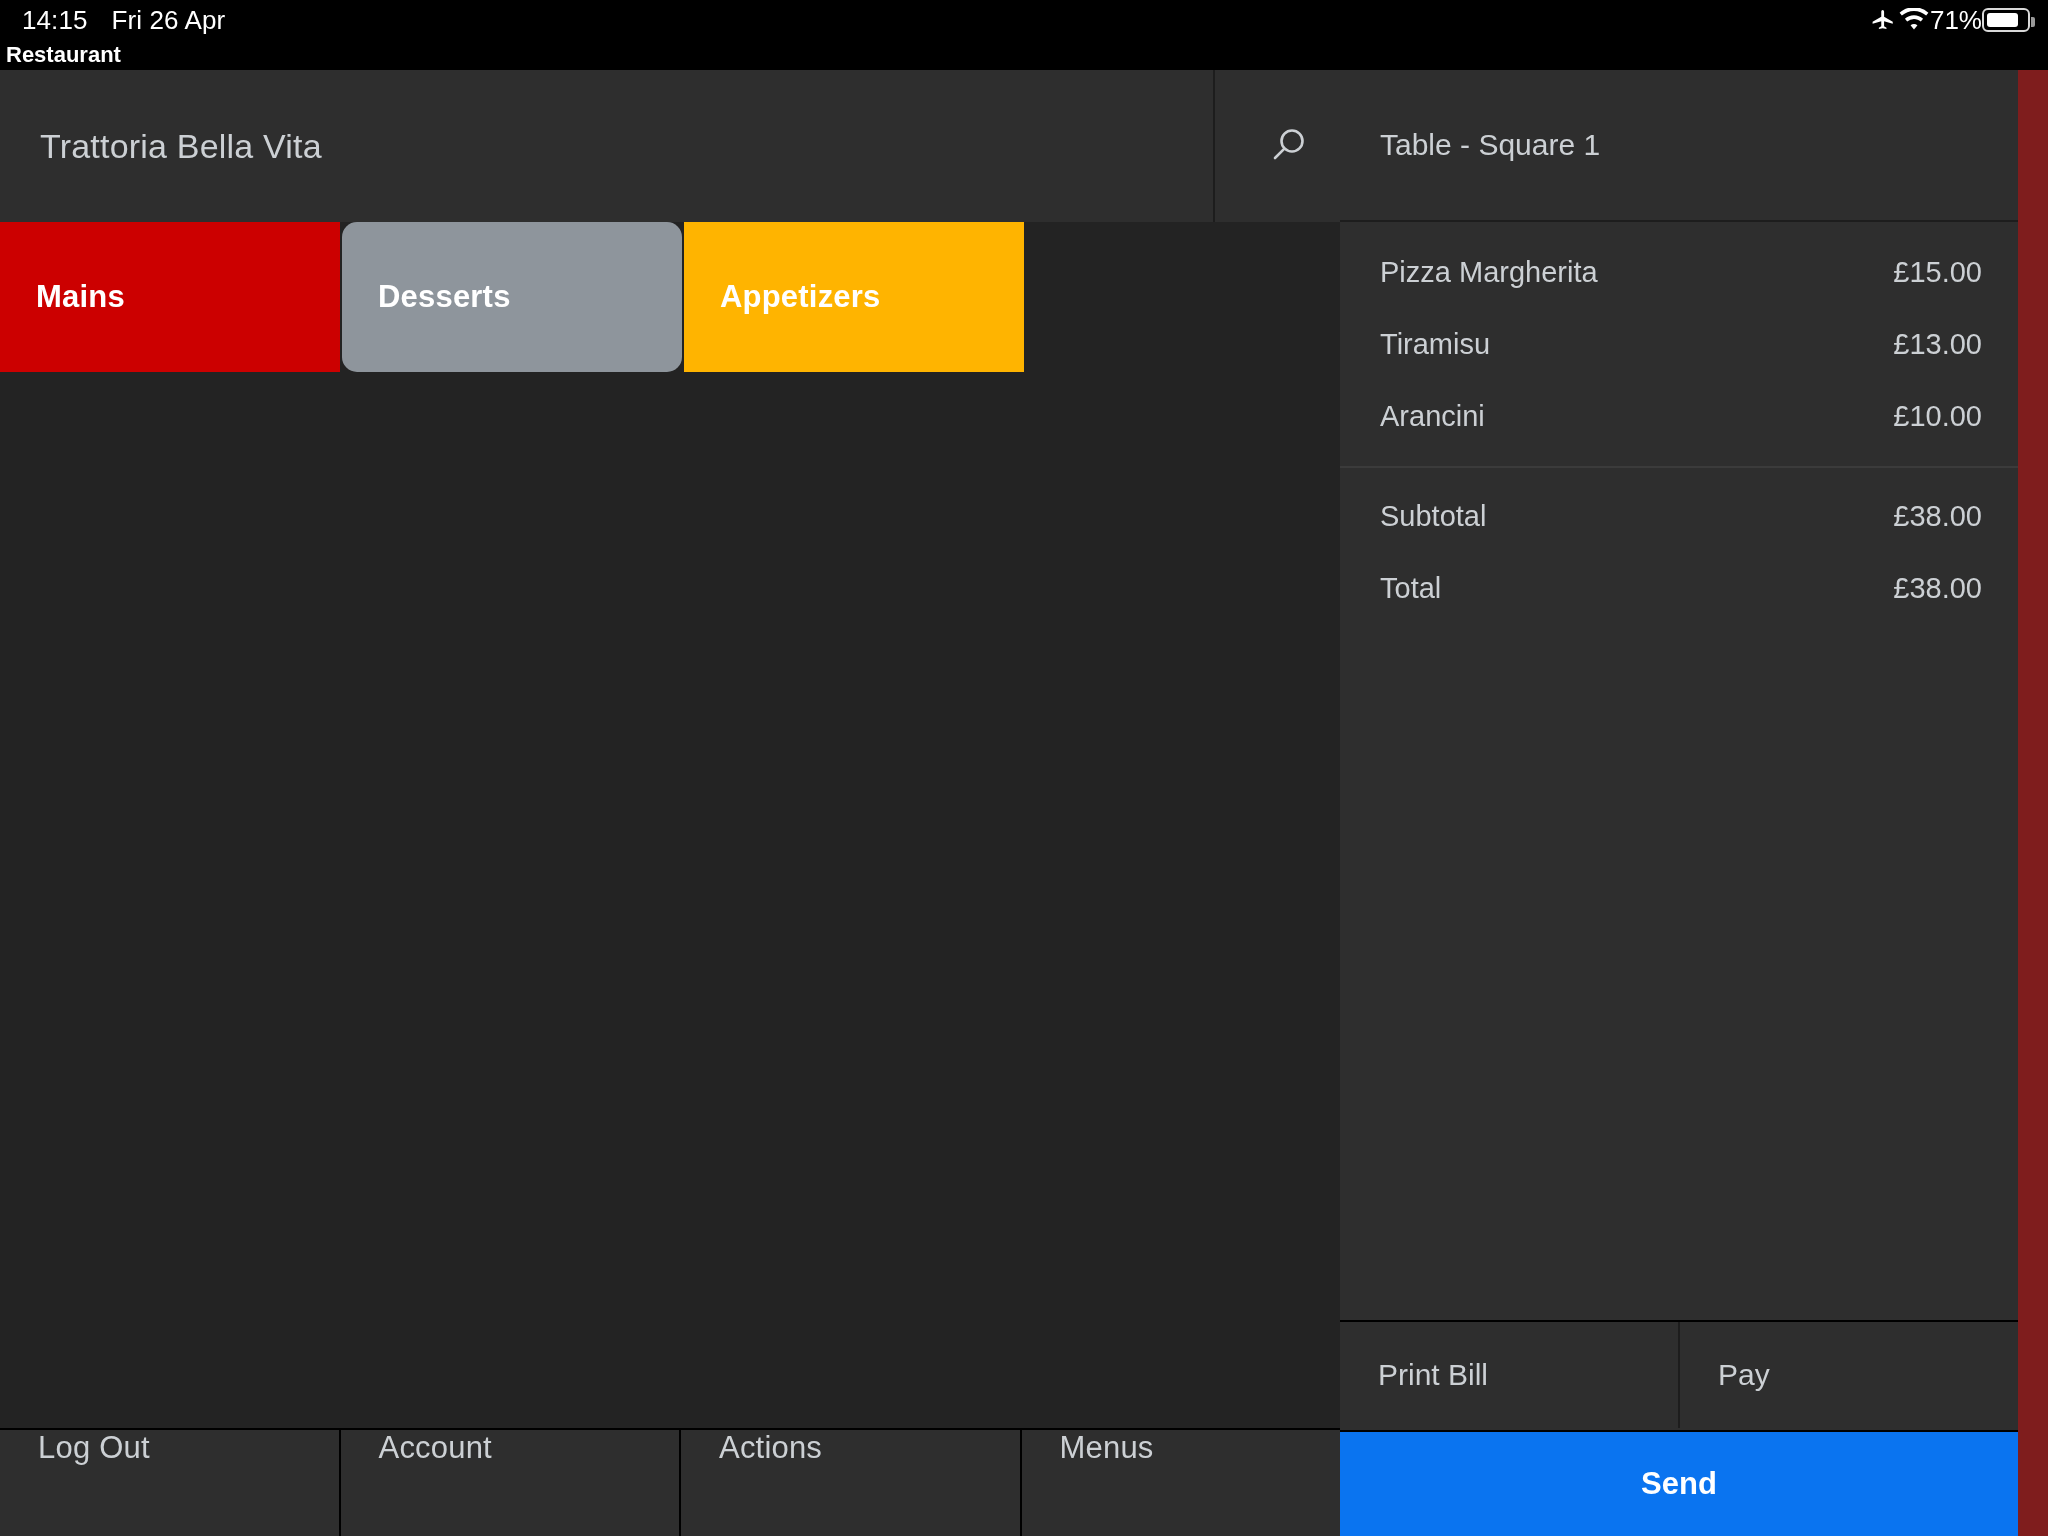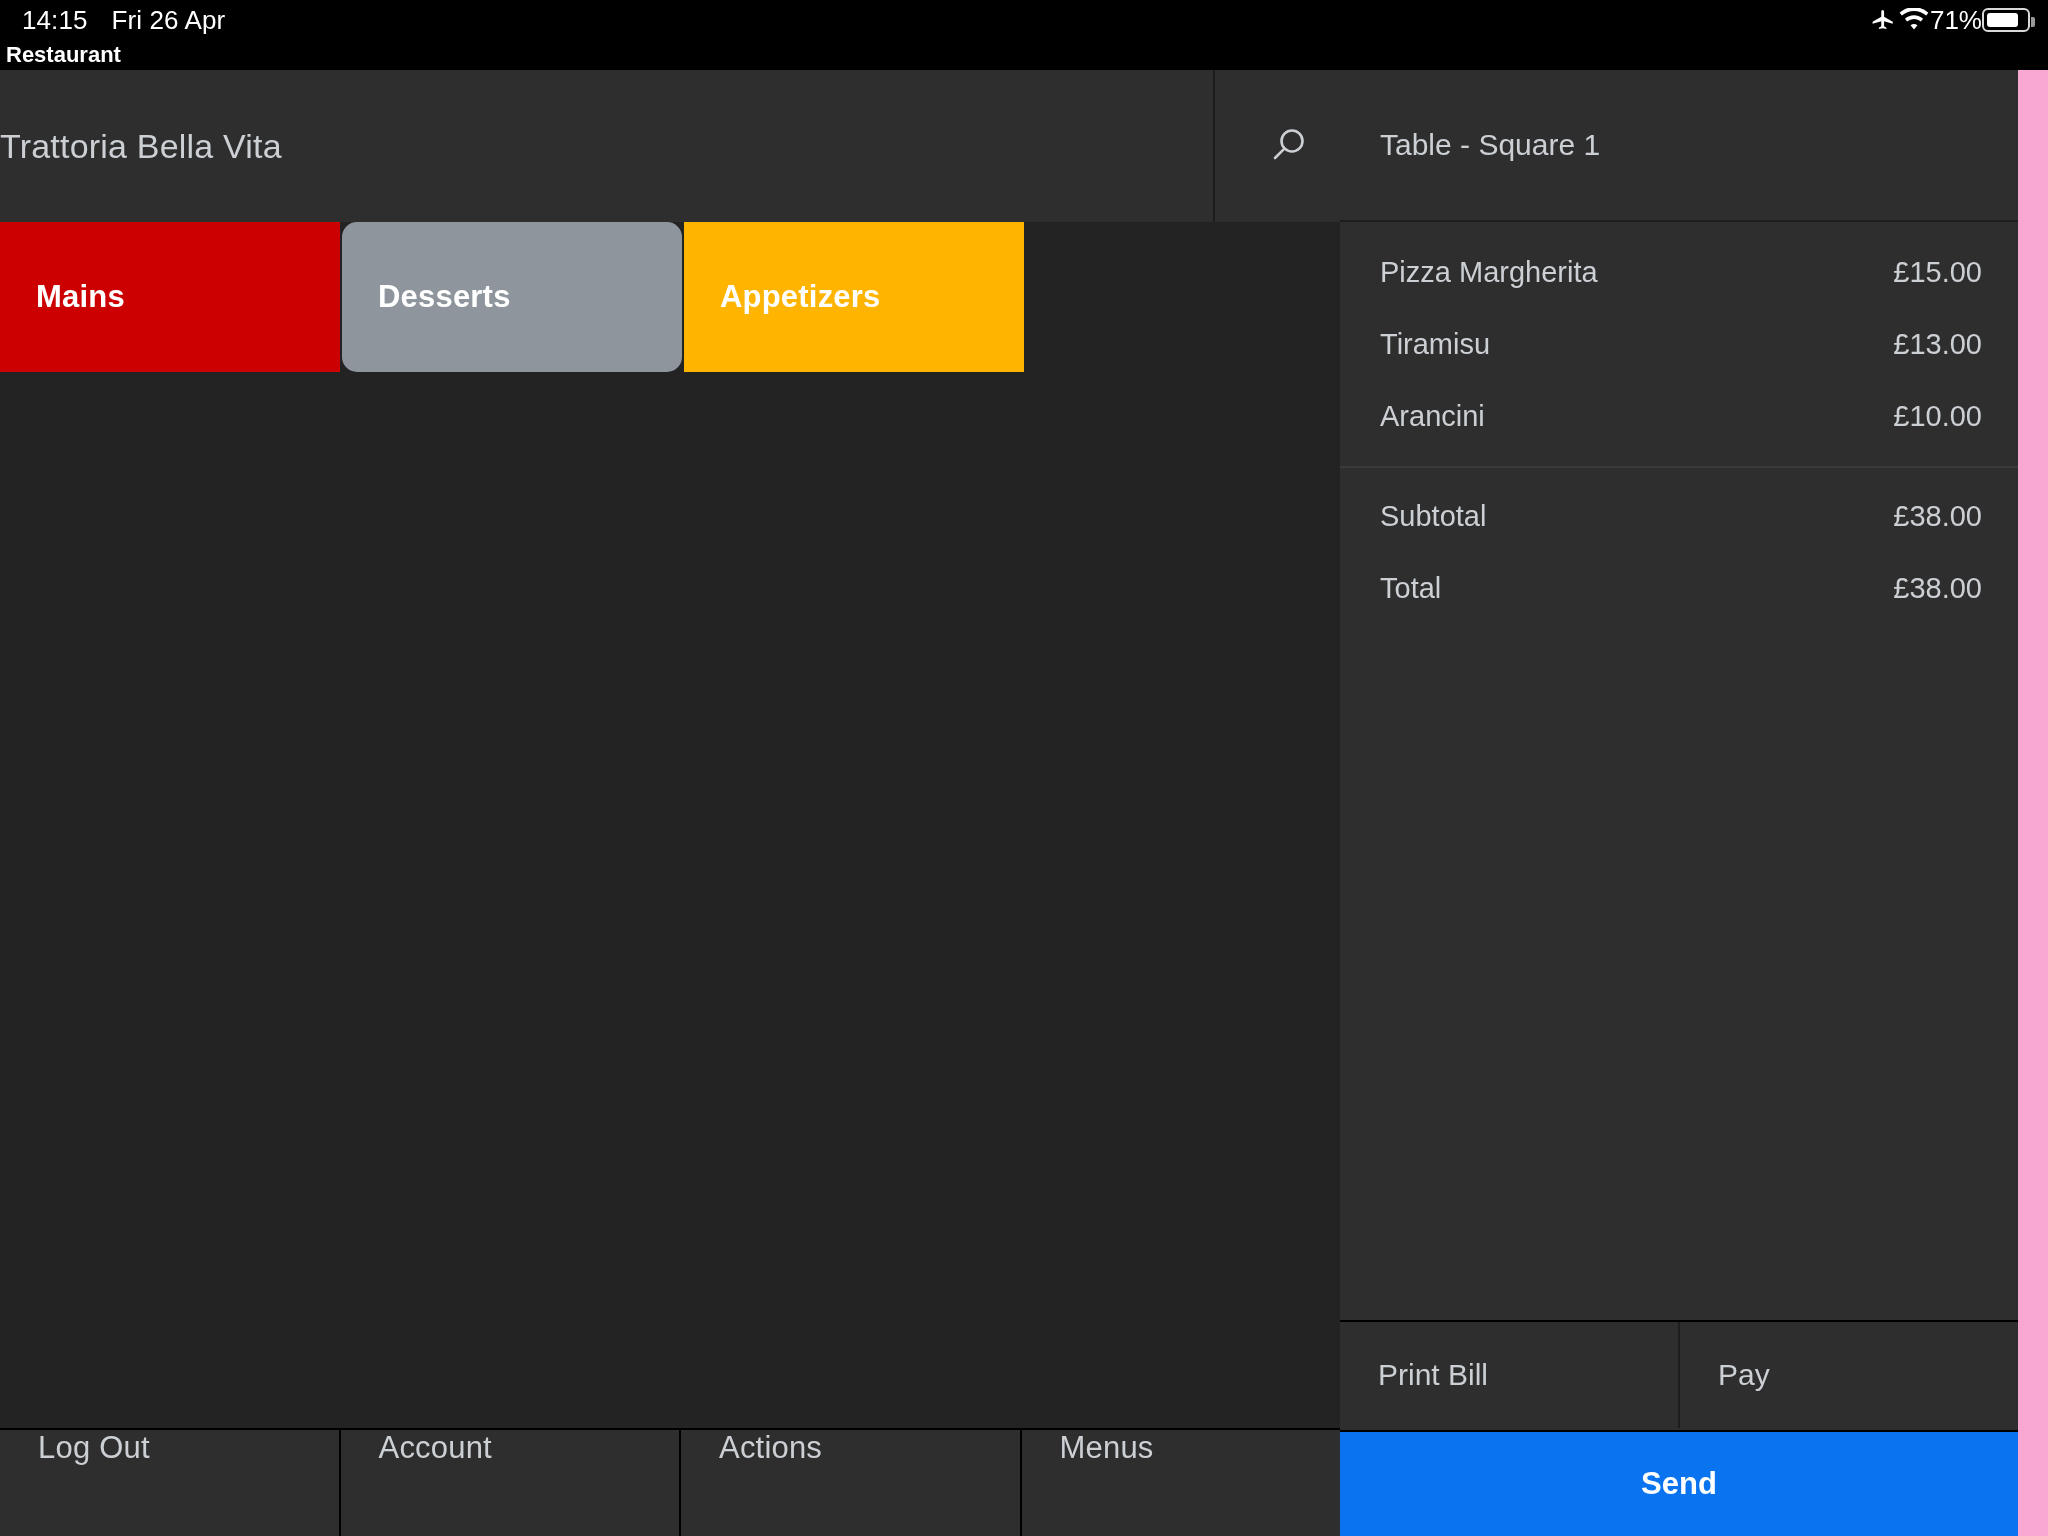--- a/index.html
+++ b/index.html
@@ -6,21 +6,21 @@
   html, body {
     width: 2048px; height: 1536px;
     background: #000;
     font-family: "Liberation Sans", sans-serif;
     overflow: hidden;
   }
 
   #app {
     position: relative;
     width: 2048px; height: 1536px;
-    background: #f9a8d4;
+    background: #7f1d1d;
   }
 
   
   .statusbar {
     position: absolute; left: 0; top: 0;
     width: 2048px; height: 40px;
     background: #000;
     display: flex; align-items: center;
     color: #ffffff;
   }
@@ -75,20 +75,21 @@
   }
 
   
   .left-header {
     position: absolute; left: 0; top: 0;
     width: 1360px; height: 152px;
     background: #2e2e2e;
     display: flex; align-items: center;
   }
   .venue-title {
+    padding-left: 40px;
     font-size: 34px; color: #ccd0d4; letter-spacing: 0.2px;
   }
   .search-cell {
     position: absolute; right: 145px; top: 0;
     width: 2px; height: 152px; background: #1d1d1d;
   }
   .search-btn {
     position: absolute; right: 0; top: 0;
     width: 145px; height: 152px;
     display: flex; align-items: center; justify-content: center;

